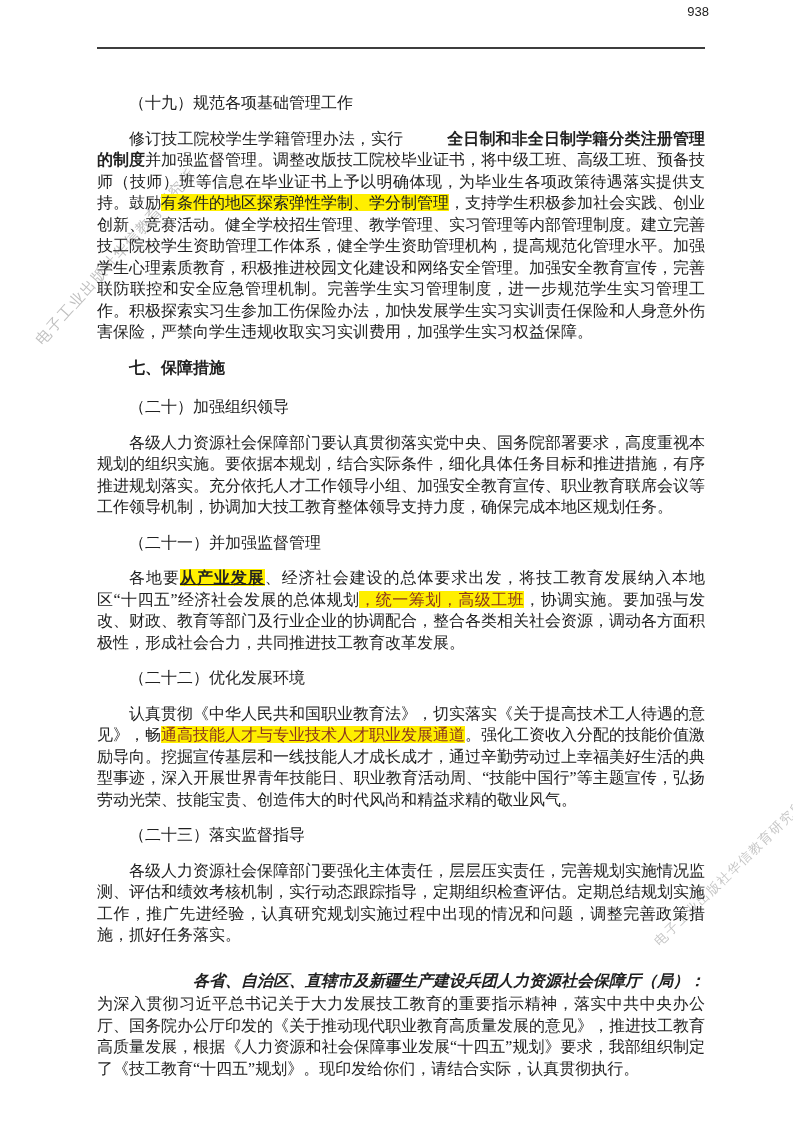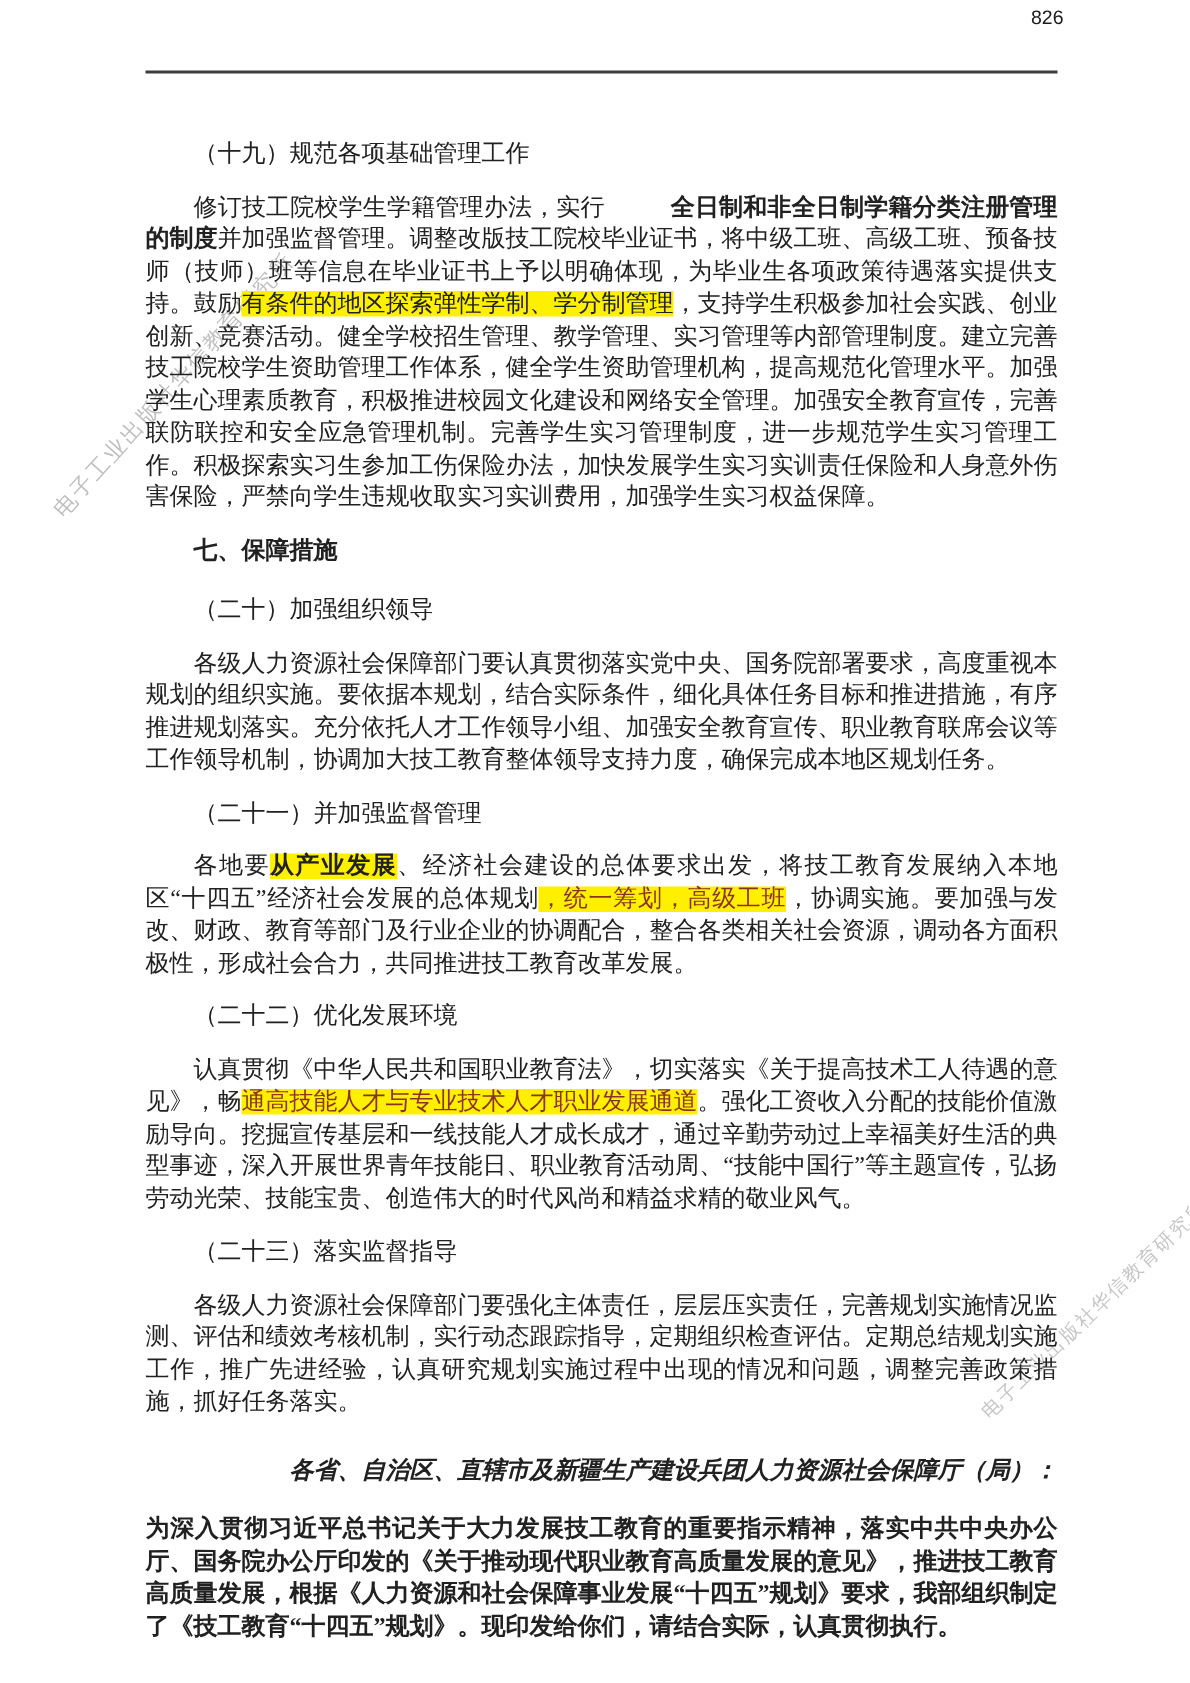--- a/index.html
+++ b/index.html
@@ -58,31 +58,31 @@
     z-index:1;
     text-align:justify;
   }
   .block{margin:14px 0 0 0;}
   .block:first-child{margin-top:0;}
   .h3{text-indent:2em;text-align:left;}
   .h2{text-indent:2em;font-weight:bold;text-align:left;}
   .h2 + .h3{margin-top:18px;}
   .para{text-indent:2em;}
   .salutation{margin-top:24px;font-weight:bold;text-align:right;font-style:italic;}
-  .closing{margin-top:18px;font-weight:bold;}
+  .closing{margin-top:2px;font-weight:normal;}
   .r-bold{font-weight:bold;margin-left:44px;}
   .r-hl{background:var(--hl);}
-  .r-hl-bold{background:var(--hl);font-weight:bold;}
+  .r-hl-bold{background:var(--hl);font-weight:bold;text-decoration:underline;}
   .r-hl-red{background:var(--hl);color:var(--red);}
 </style>
 </head>
 <body>
 
 <div class="page">
-  <div class="page-number">826</div>
+  <div class="page-number">938</div>
   <div class="rule"></div>
   <div class="watermark wm-left">电子工业出版社华信教育研究所</div>
   <div class="watermark wm-right">电子工业出版社华信教育研究所</div>
   <div class="content">
       <div class="block h3"><span>（十九）规范各项基础管理工作</span></div>
       <div class="block para"><span>修订技工院校学生学籍管理办法，实行</span><span class="r-bold">全日制和非全日制学籍分类注册管理的制度</span><span>并加强监督管理。调整改版技工院校毕业证书，将中级工班、高级工班、预备技师（技师）班等信息在毕业证书上予以明确体现，为毕业生各项政策待遇落实提供支持。鼓励</span><span class="r-hl">有条件的地区探索弹性学制、学分制管理</span><span>，支持学生积极参加社会实践、创业创新、竞赛活动。健全学校招生管理、教学管理、实习管理等内部管理制度。建立完善技工院校学生资助管理工作体系，健全学生资助管理机构，提高规范化管理水平。加强学生心理素质教育，积极推进校园文化建设和网络安全管理。加强安全教育宣传，完善联防联控和安全应急管理机制。完善学生实习管理制度，进一步规范学生实习管理工作。积极探索实习生参加工伤保险办法，加快发展学生实习实训责任保险和人身意外伤害保险，严禁向学生违规收取实习实训费用，加强学生实习权益保障。</span></div>
       <div class="block h2"><span>七、保障措施</span></div>
       <div class="block h3"><span>（二十）加强组织领导</span></div>
       <div class="block para"><span>各级人力资源社会保障部门要认真贯彻落实党中央、国务院部署要求，高度重视本规划的组织实施。要依据本规划，结合实际条件，细化具体任务目标和推进措施，有序推进规划落实。充分依托人才工作领导小组、加强安全教育宣传、职业教育联席会议等工作领导机制，协调加大技工教育整体领导支持力度，确保完成本地区规划任务。</span></div>
       <div class="block h3"><span>（二十一）并加强监督管理</span></div>

